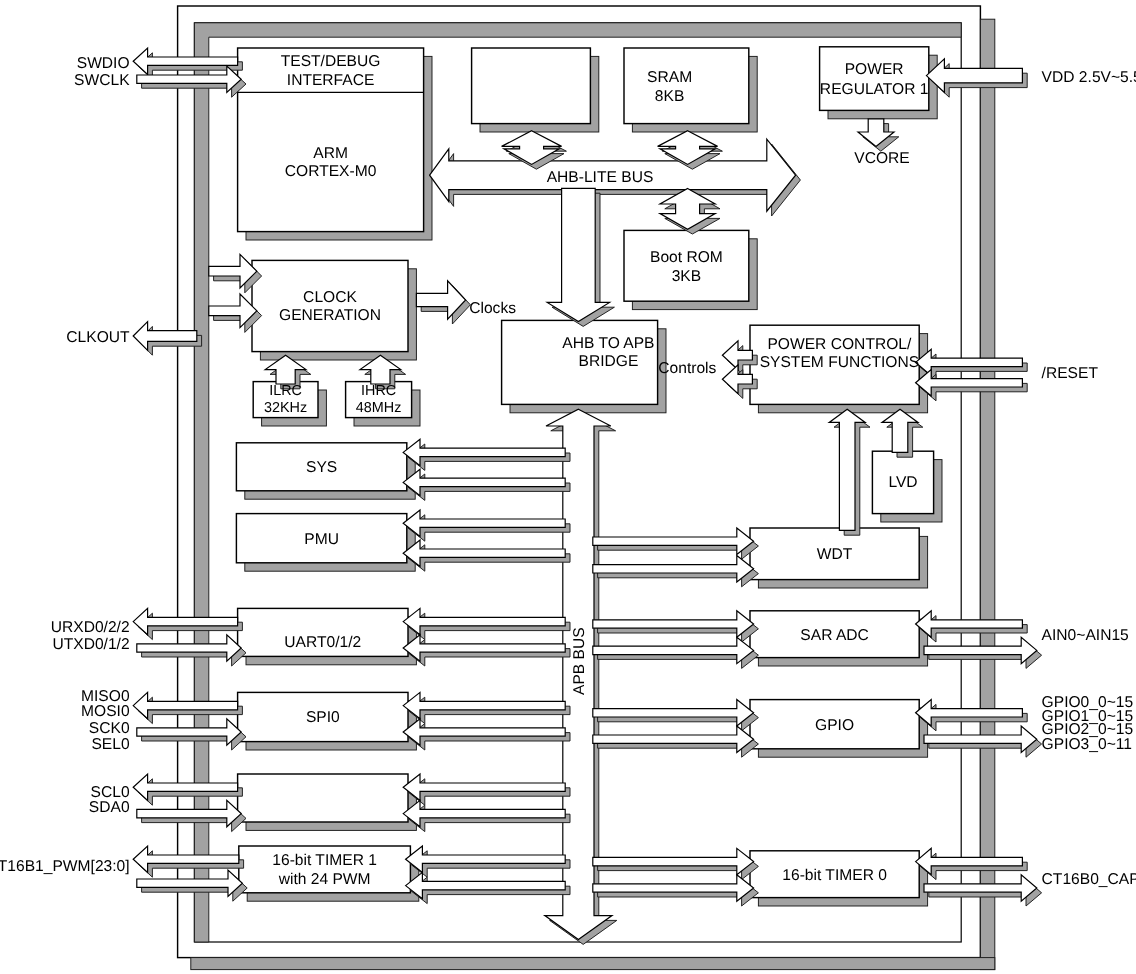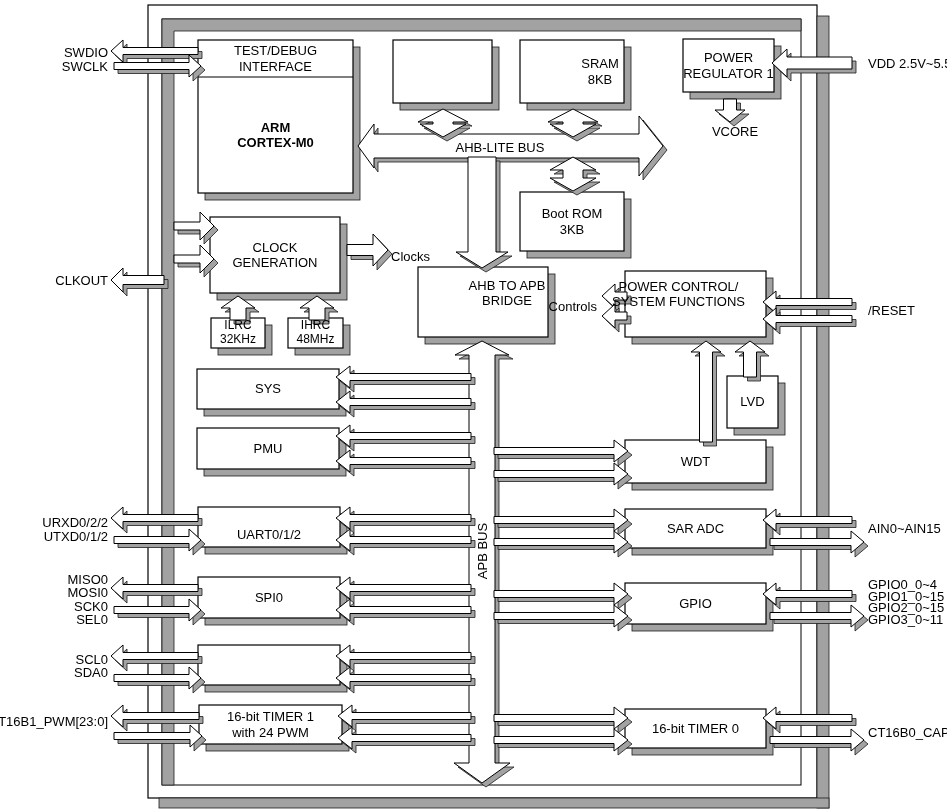--- a/index.html
+++ b/index.html
@@ -1,21 +1,21 @@
 <!DOCTYPE html>
 <html><head>
 <meta charset="utf-8">
 <style>
   html,body{margin:0;padding:0;background:#fff;}
   #stage{position:relative;width:947px;height:812px;background:#fff;overflow:hidden;
          font-family:"Liberation Sans","DejaVu Sans",sans-serif;color:#000;}
   #wires{position:absolute;left:0;top:0;}
   .lbl{position:absolute;display:flex;align-items:center;justify-content:center;
        text-align:center;white-space:pre-line;font-size:13px;line-height:1.16;color:#000;}
-  .lbl.bold{font-weight:bold;}
+  .lbl.bold{font-weight:normal;}
   .lbl.small{font-size:12px;}
   .pin{position:absolute;font-size:13px;line-height:14px;white-space:nowrap;color:#000;}
   .pinL{right:839px;text-align:right;}
   .pinR{left:868px;text-align:left;}
   .busname{position:absolute;font-size:13px;color:#000;white-space:nowrap;}
   .rot{transform:rotate(-90deg);transform-origin:center center;}
 </style>
 </head>
 <body>
 
@@ -180,34 +180,34 @@
       <polygon points="767,722 780,711 780,718.5 856,718.5 856,725.5 780,725.5 780,733" fill="#a2a2a2" stroke="#1c1c1c" stroke-width="0.8"></polygon>
       <polygon points="763,718 776,707 776,714.5 852,714.5 852,721.5 776,721.5 776,729" fill="#ffffff" stroke="#000000" stroke-width="1"></polygon>
       <polygon points="774,740.5 855,740.5 855,733 868,744 855,755 855,747.5 774,747.5" fill="#a2a2a2" stroke="#1c1c1c" stroke-width="0.8"></polygon>
       <polygon points="770,736.5 851,736.5 851,729 864,740 851,751 851,743.5 770,743.5" fill="#ffffff" stroke="#000000" stroke-width="1"></polygon>
     </svg>
 
   <div class="lbl" style="left:198px;top:40px;width:155px;height:37px">TEST/DEBUG
 INTERFACE</div>
   <div class="lbl bold" style="left:198px;top:77px;width:155px;height:116px">ARM
 CORTEX-M0</div>
-  <div class="lbl" style="left:548px;top:40px;width:104px;height:63px">SRAM
+  <div class="lbl" style="left:506px;top:40px;width:104px;height:63px">SRAM
 8KB</div>
   <div class="lbl" style="left:683px;top:39px;width:91px;height:53px">POWER
 REGULATOR 1</div>
   <div class="lbl" style="left:520px;top:192px;width:104px;height:59px">Boot ROM
 3KB</div>
   <div class="lbl" style="left:210px;top:217px;width:130px;height:76px">CLOCK GENERATION</div>
   <div class="lbl small" style="left:211px;top:318px;width:54px;height:30px">ILRC
 32KHz</div>
   <div class="lbl small" style="left:288px;top:318px;width:55px;height:30px">IHRC
 48MHz</div>
   <div class="lbl" style="left:442px;top:267px;width:130px;height:52px">AHB TO APB
 BRIDGE</div>
-  <div class="lbl" style="left:608px;top:271px;width:141px;height:46px">POWER CONTROL/
+  <div class="lbl" style="left:629px;top:271px;width:141px;height:46px">POWER CONTROL/
 SYSTEM FUNCTIONS</div>
   <div class="lbl" style="left:727px;top:376px;width:51px;height:52px">LVD</div>
   <div class="lbl" style="left:197px;top:369px;width:142px;height:40px">SYS</div>
   <div class="lbl" style="left:625px;top:440px;width:141px;height:43px">WDT</div>
   <div class="lbl" style="left:197px;top:428px;width:142px;height:41px">PMU</div>
   <div class="lbl" style="left:198px;top:507px;width:142px;height:56px">UART0/1/2</div>
   <div class="lbl" style="left:198px;top:577px;width:142px;height:41px">SPI0</div>
   <div class="lbl" style="left:199px;top:705px;width:143px;height:39px">16-bit TIMER 1
 with 24 PWM</div>
   <div class="lbl" style="left:625px;top:509px;width:141px;height:39px">SAR ADC</div>
@@ -229,18 +229,18 @@
   <div class="pin pinL" style="top:586px">MOSI0</div>
   <div class="pin pinL" style="top:600px">SCK0</div>
   <div class="pin pinL" style="top:613px">SEL0</div>
   <div class="pin pinL" style="top:653px">SCL0</div>
   <div class="pin pinL" style="top:666px">SDA0</div>
   <div class="pin pinL" style="top:715px">CT16B1_PWM[23:0]</div>
 
   <div class="pin pinR" style="top:57px">VDD 2.5V~5.5V</div>
   <div class="pin pinR" style="top:304px">/RESET</div>
   <div class="pin pinR" style="top:522px">AIN0~AIN15</div>
-  <div class="pin pinR" style="top:578px">GPIO0_0~4</div>
+  <div class="pin pinR" style="top:578px">GPIO0_0~15</div>
   <div class="pin pinR" style="top:590px">GPIO1_0~15</div>
   <div class="pin pinR" style="top:601px">GPIO2_0~15</div>
   <div class="pin pinR" style="top:613px">GPIO3_0~11</div>
   <div class="pin pinR" style="top:726px">CT16B0_CAP0</div>
 </div>
 
 </body></html>

